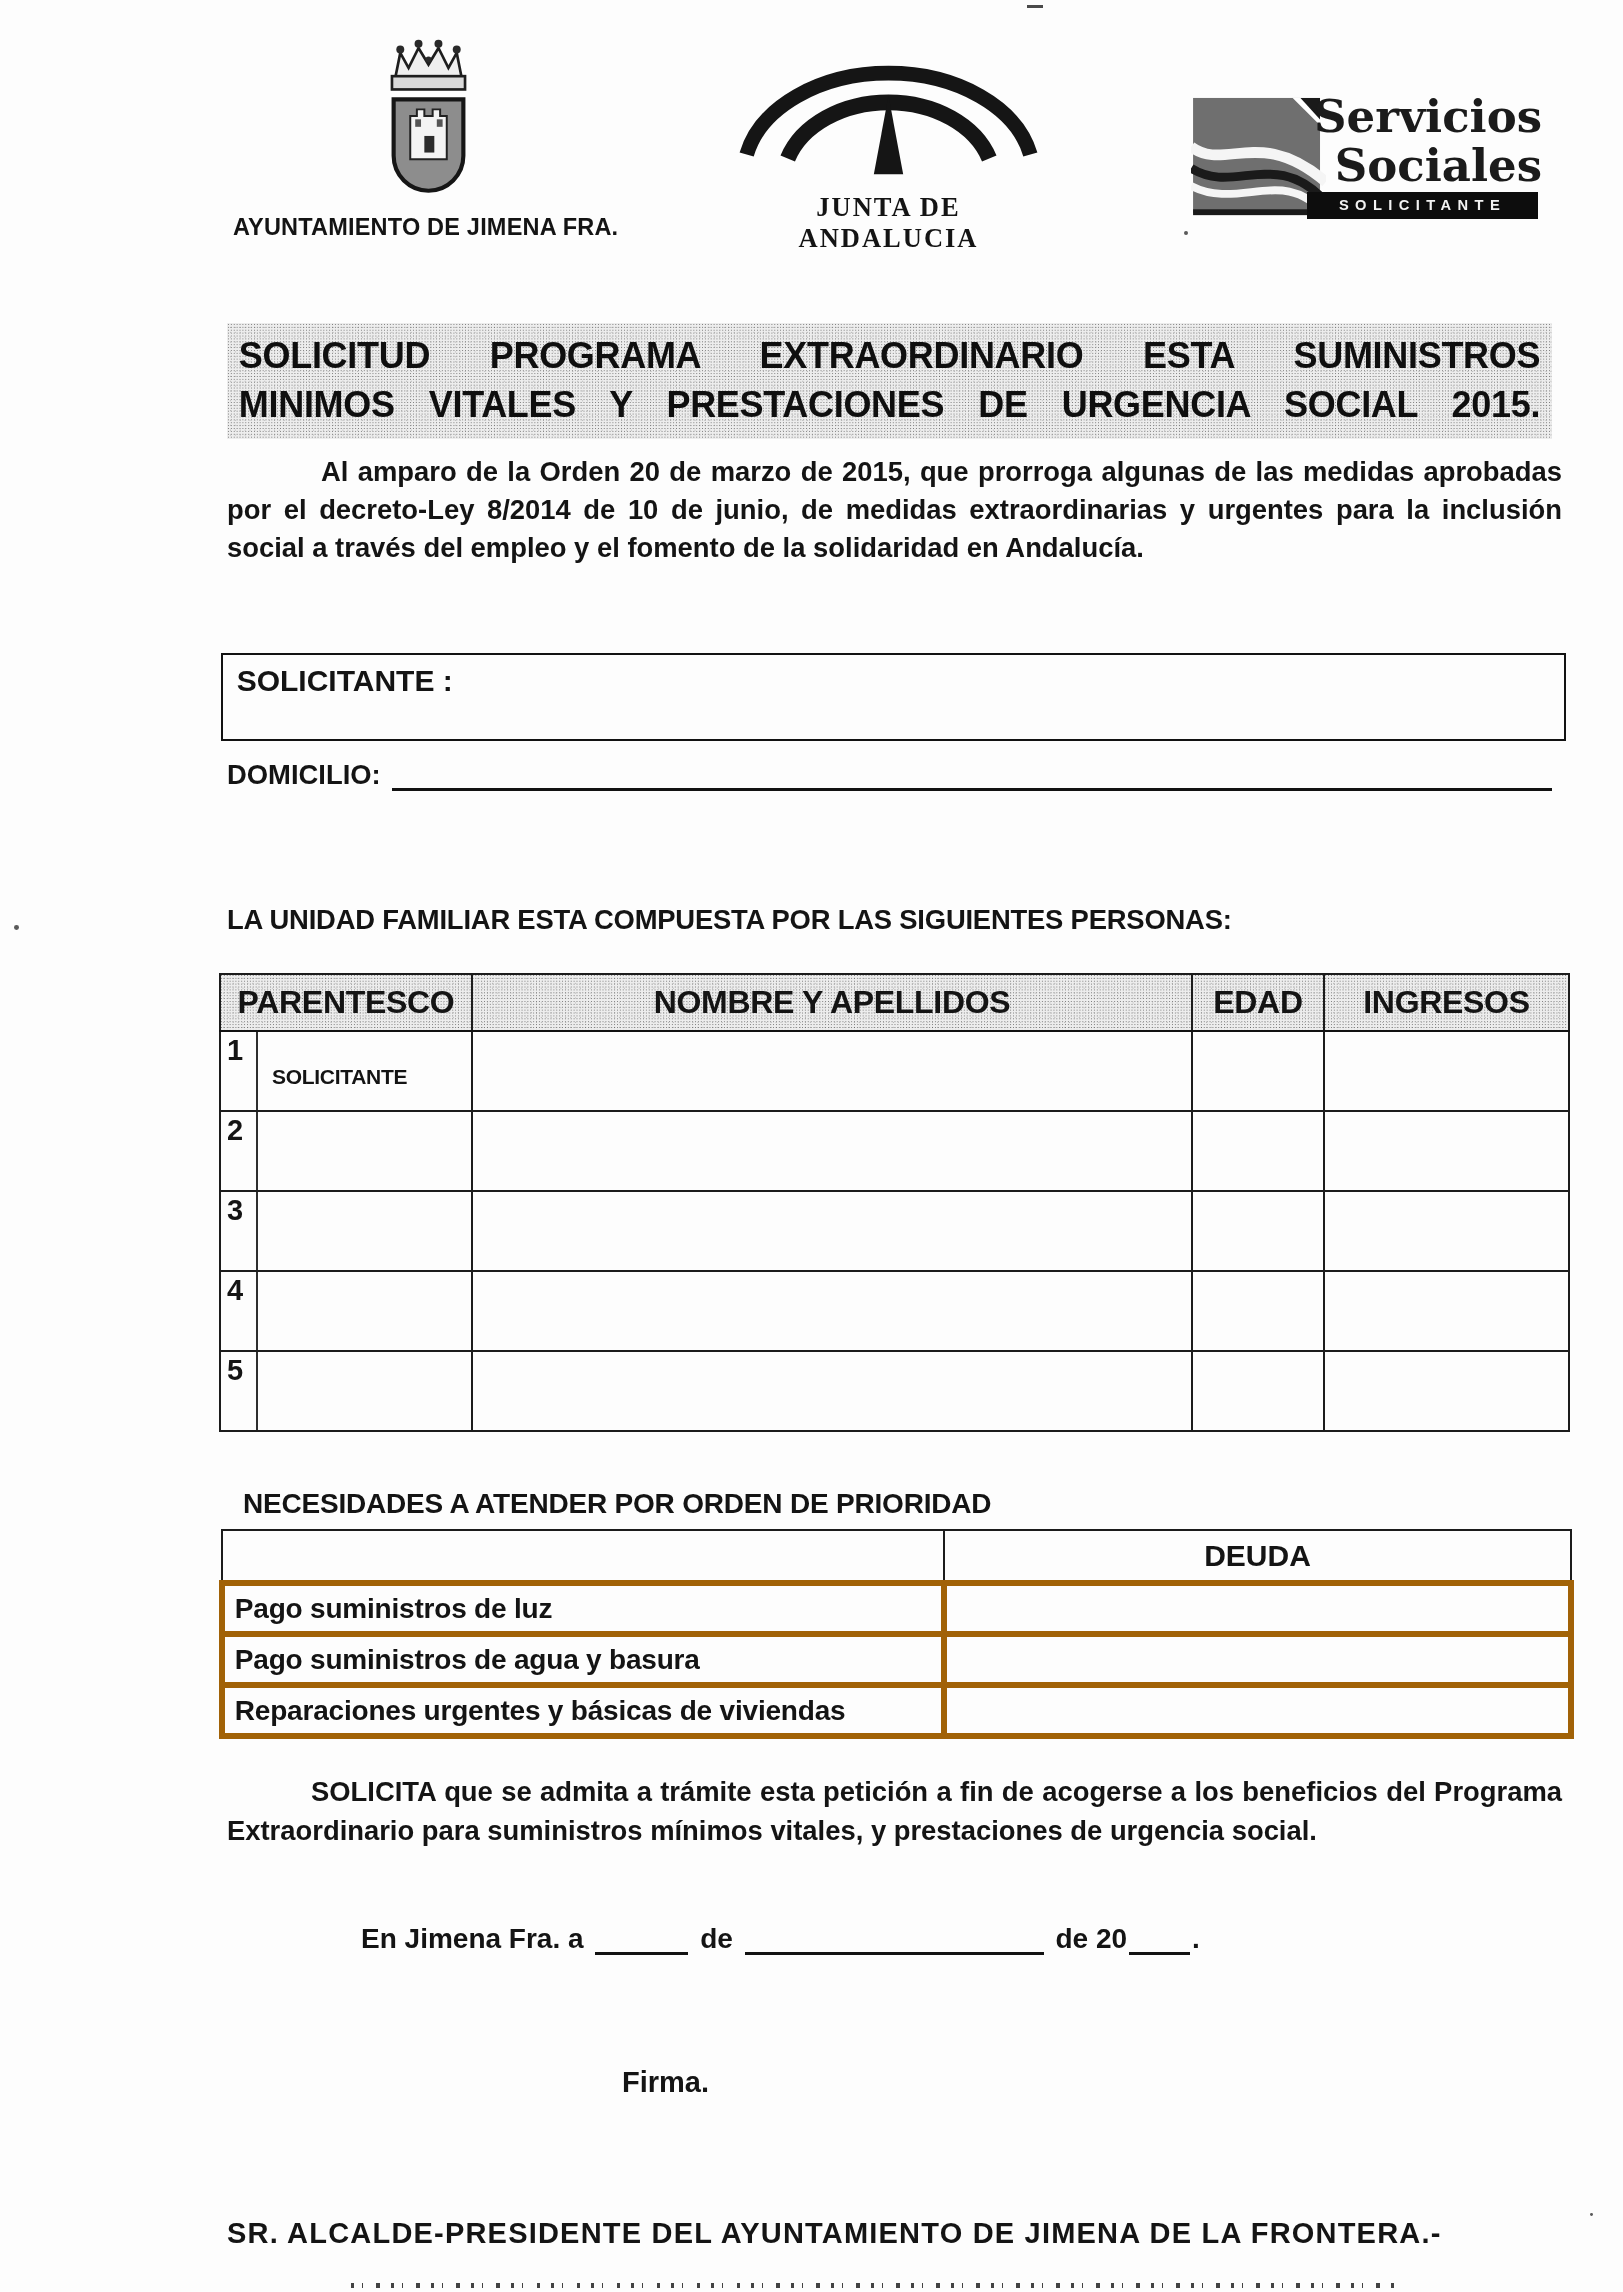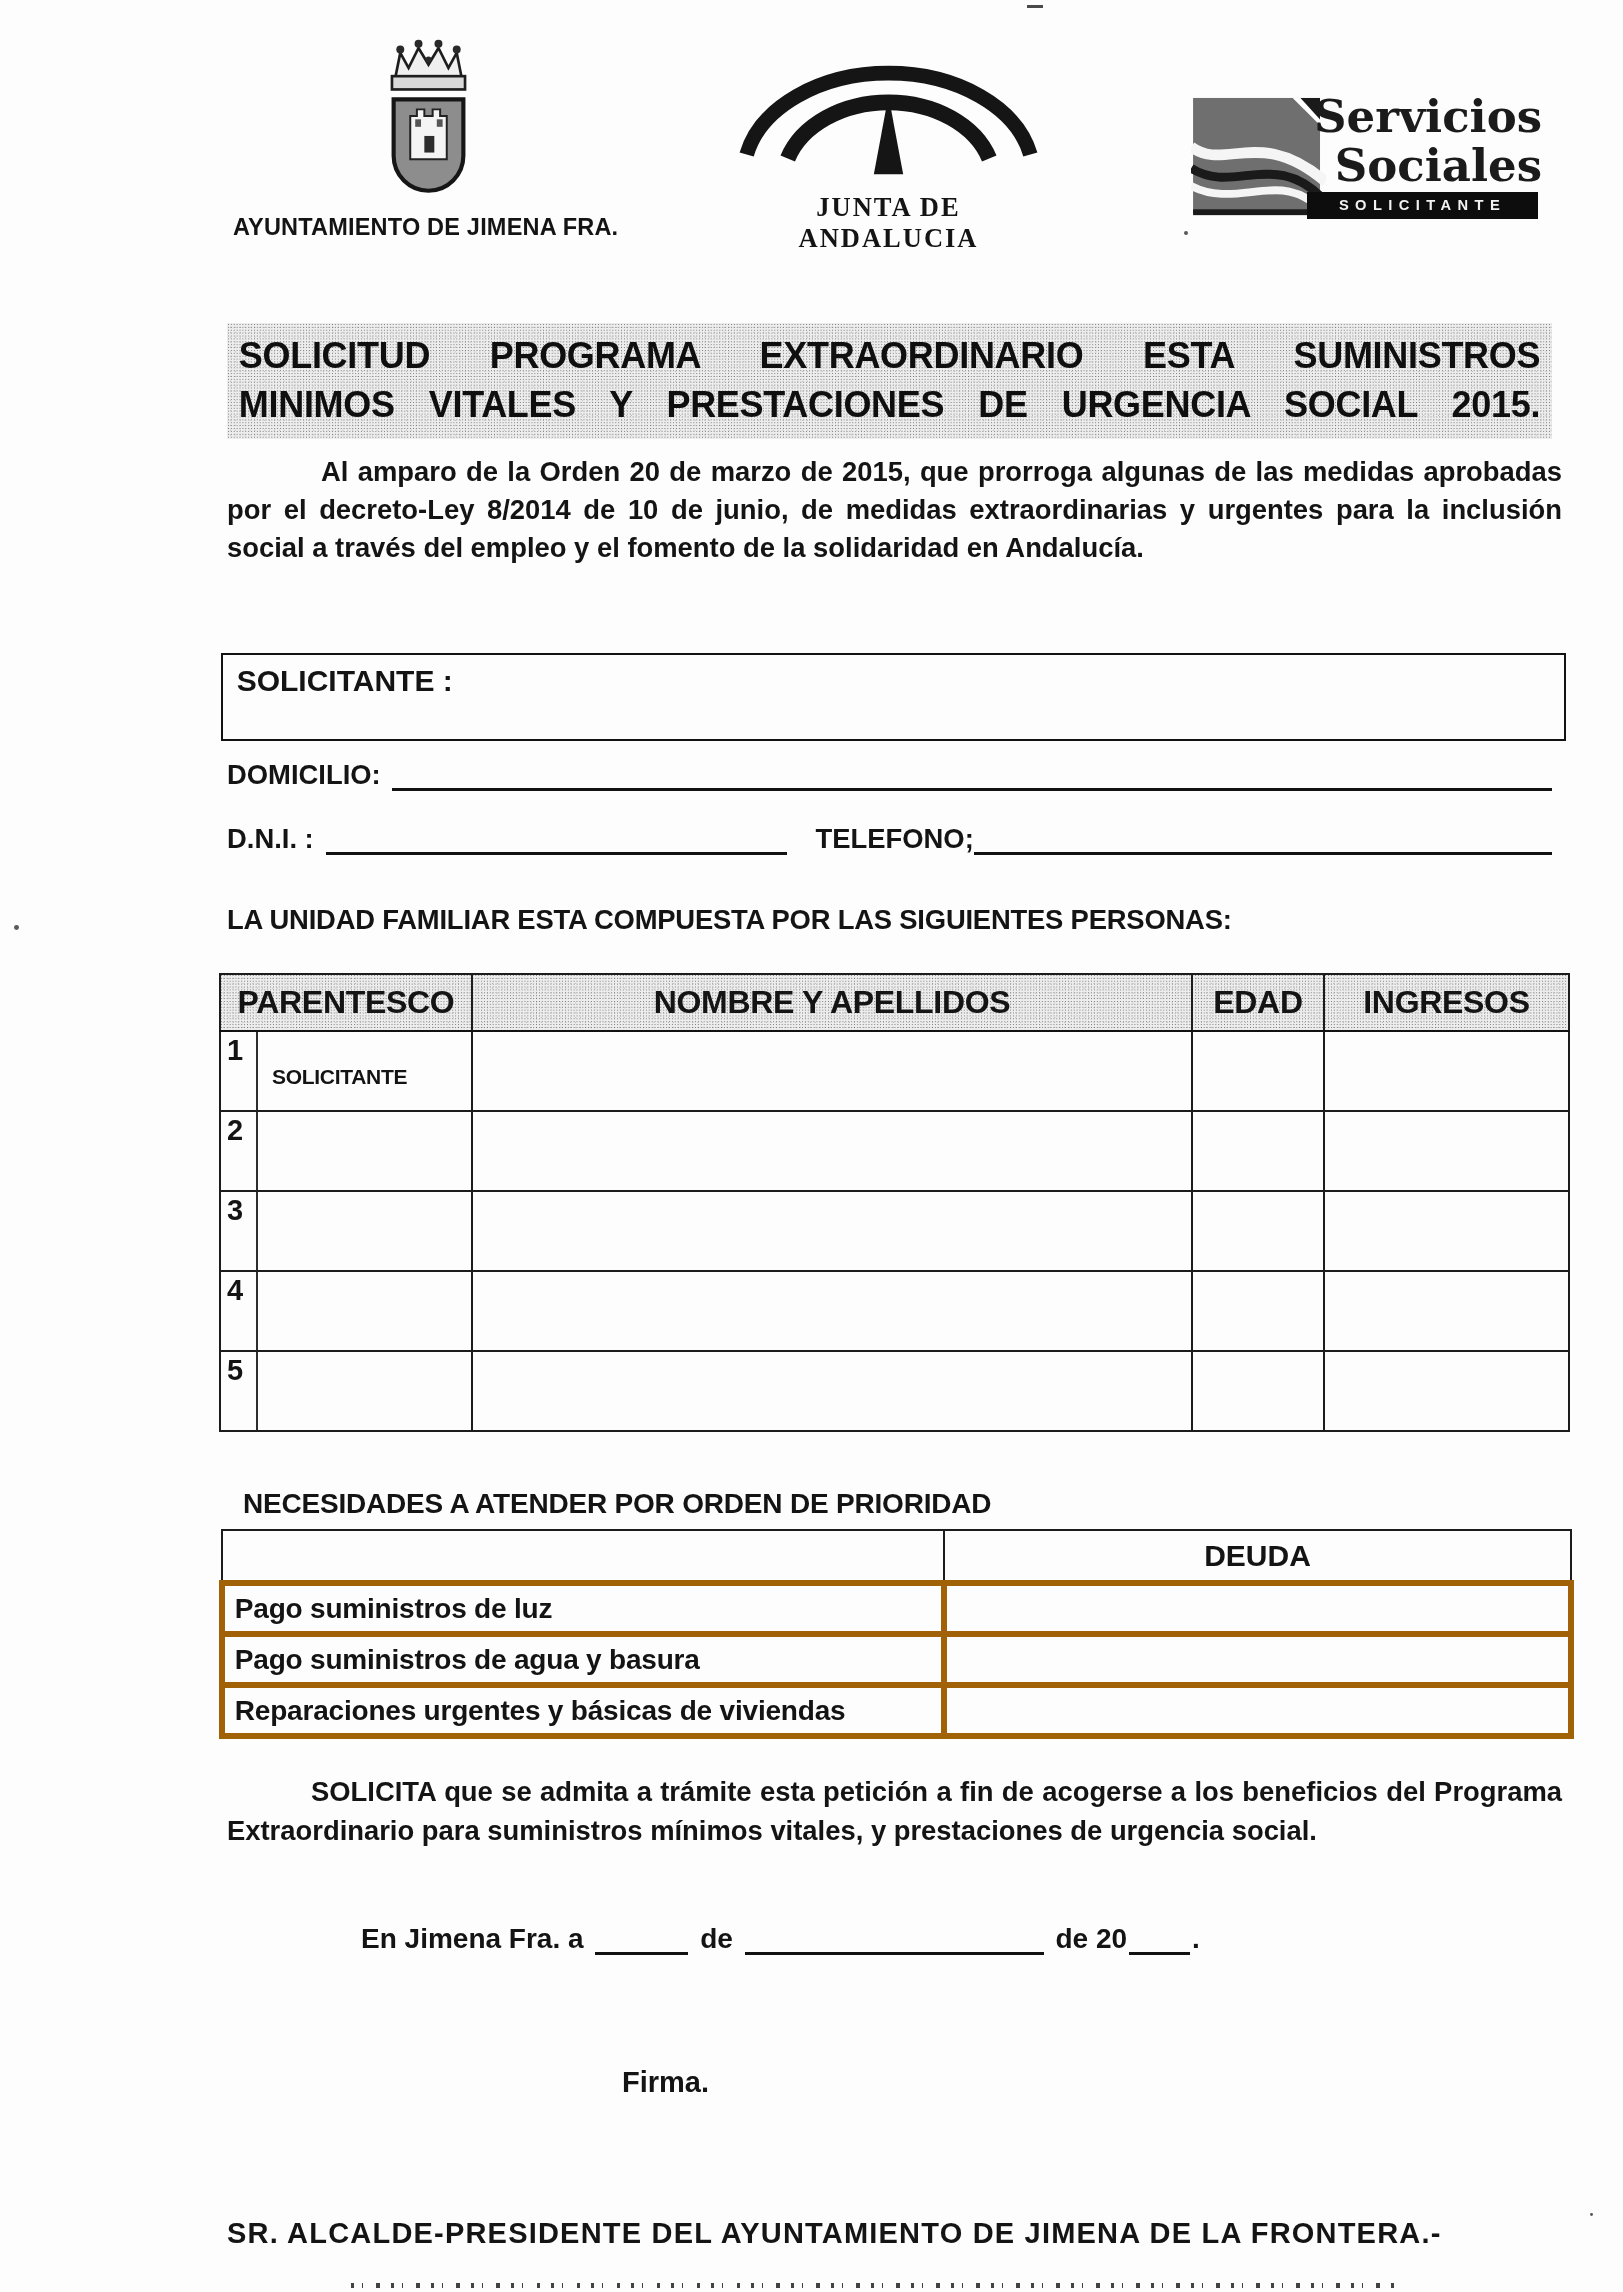--- a/index.html
+++ b/index.html
@@ -134,26 +134,20 @@
   <div class="abs intro">Al amparo de la Orden 20 de marzo de 2015, que prorroga algunas de las medidas aprobadas por el decreto-Ley 8/2014 de 10 de junio, de medidas extraordinarias y urgentes para la inclusión social a través del empleo y el fomento de la solidaridad en Andalucía.</div>
 
   <div class="abs frow dom-row">
     <span class="lblpad">DOMICILIO:</span>
     <span class="fill grow" style="margin-left:11.8px;"></span>
   </div>
 
   <div class="abs solbox">
     <div class="lbl">SOLICITANTE :</div>
   </div>
-  <div class="abs frow dni-row">
-    <span class="lblpad">D.N.I. :</span>
-    <span class="fill" style="width:461px;margin-left:11.8px;"></span>
-    <span class="lblpad" style="margin-left:29px;">TELEFONO;</span>
-    <span class="fill grow"></span>
-  </div>
 
   <div class="abs fam-heading">LA UNIDAD FAMILIAR ESTA COMPUESTA POR LAS SIGUIENTES PERSONAS:</div>
 
   <div class="abs fam-table">
     <table class="outer">
       <colgroup>
           <col style="width:252px">
           <col style="width:720px">
           <col style="width:132px">
           <col style="width:245px">

